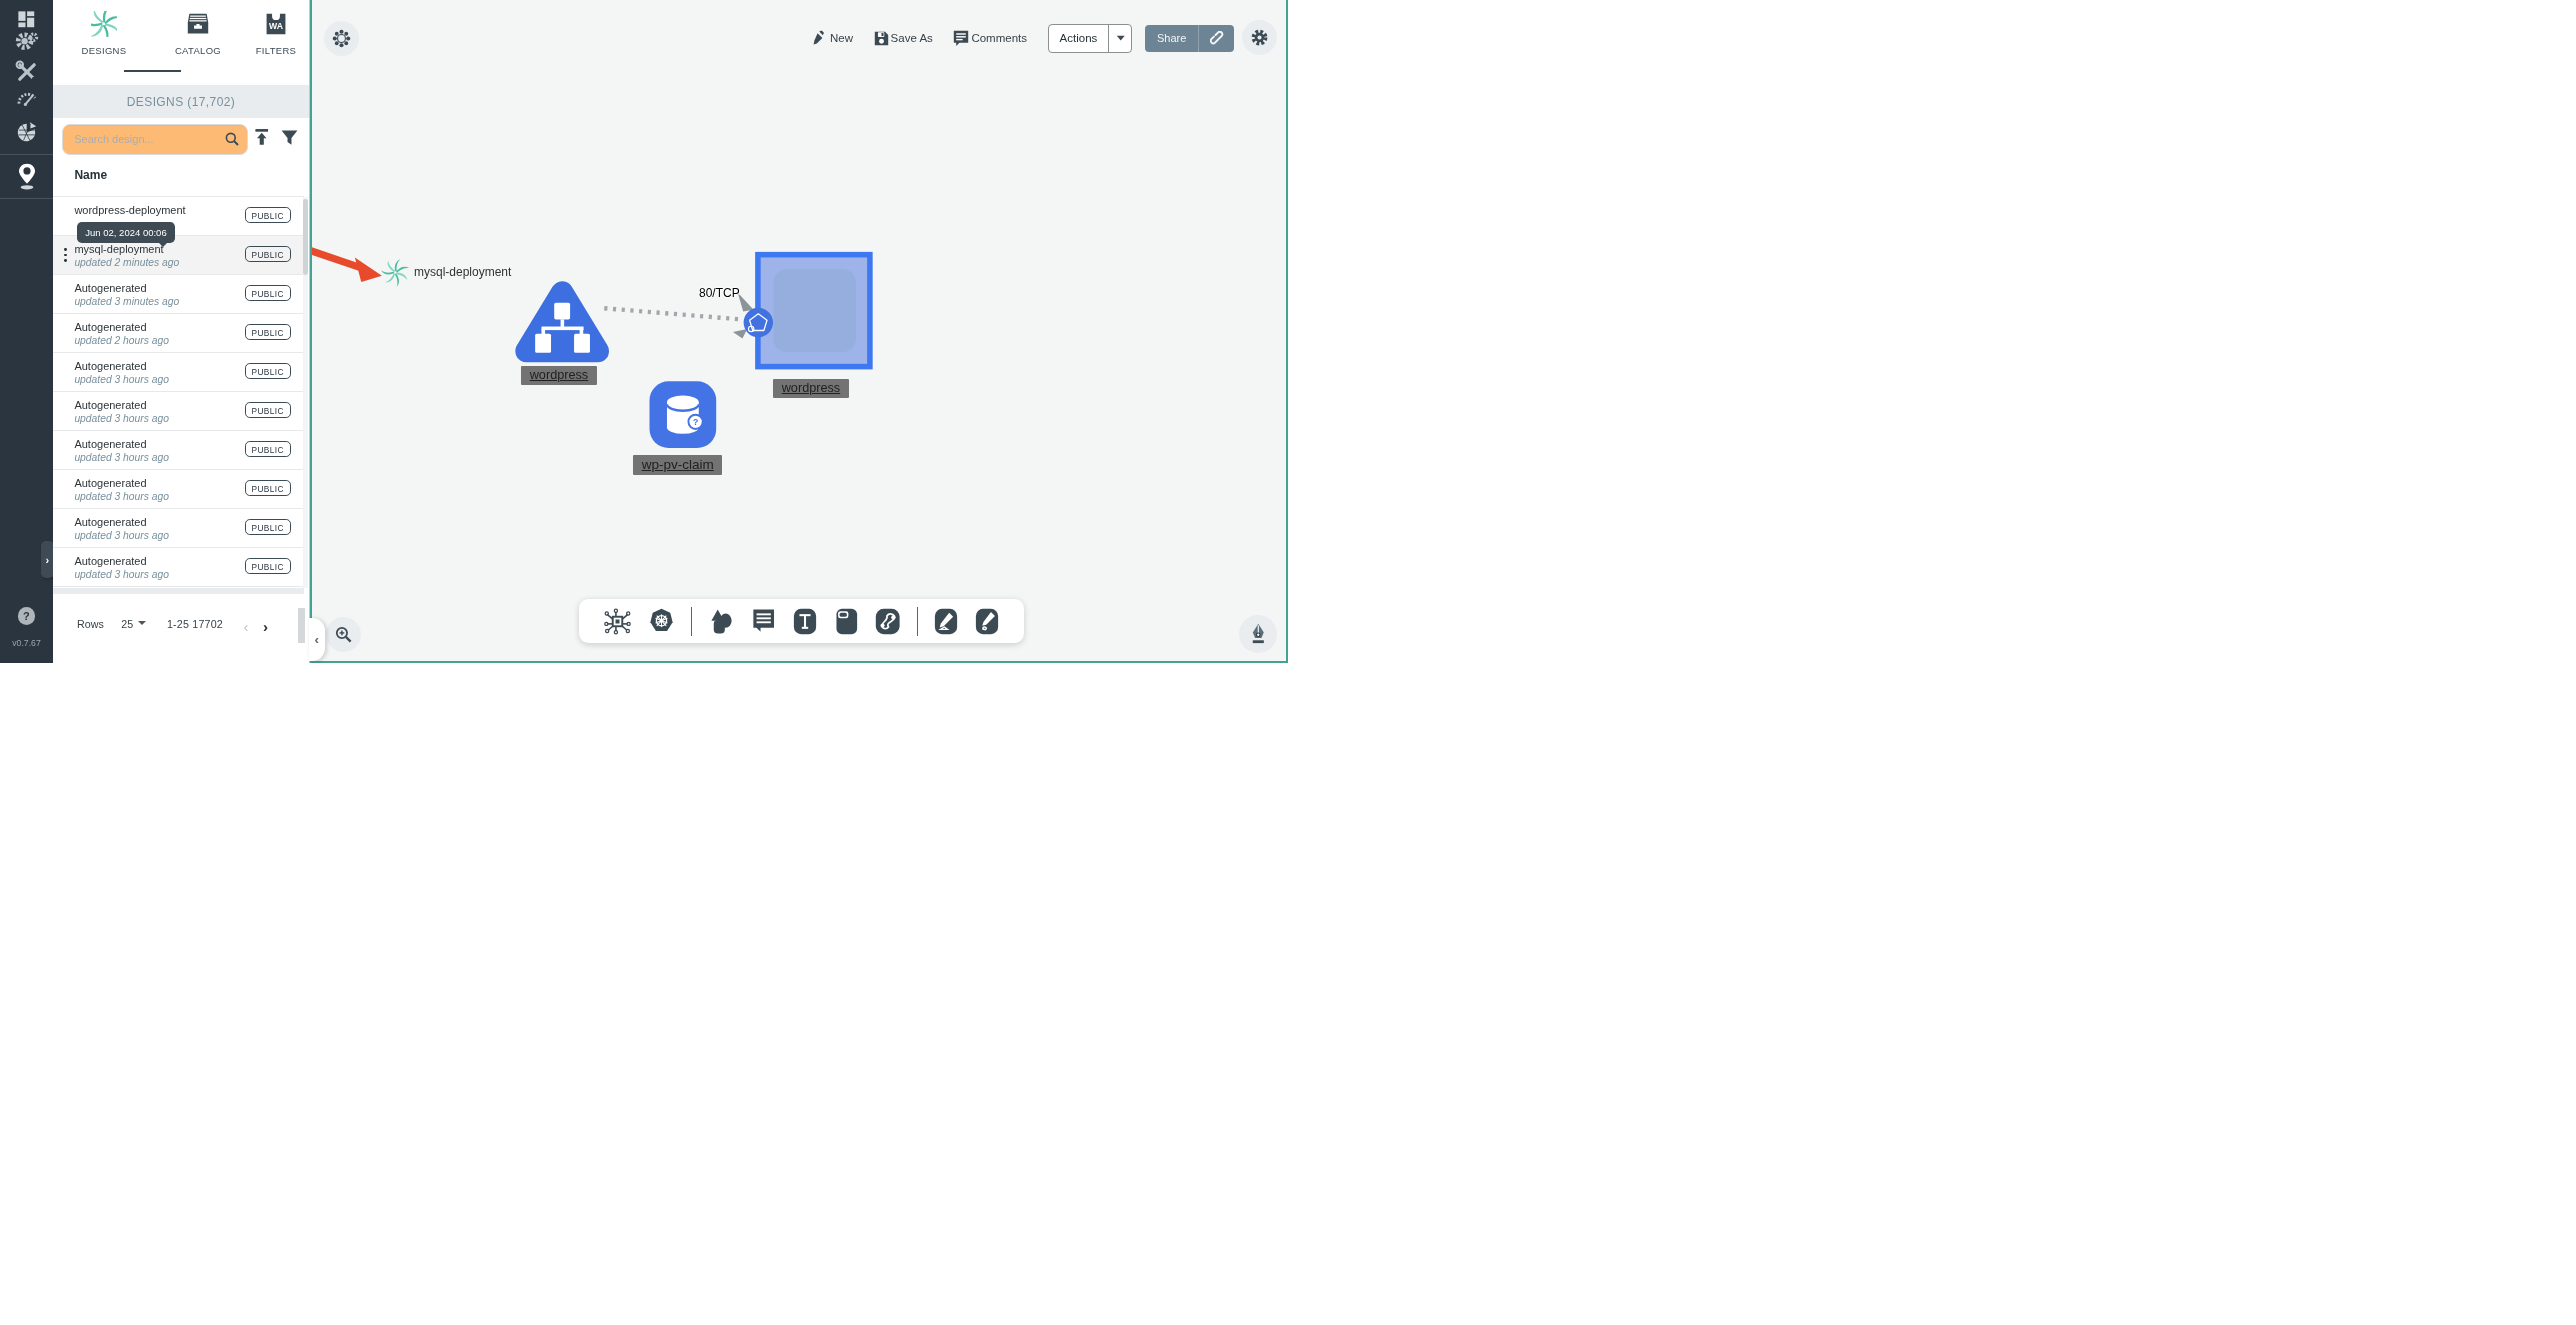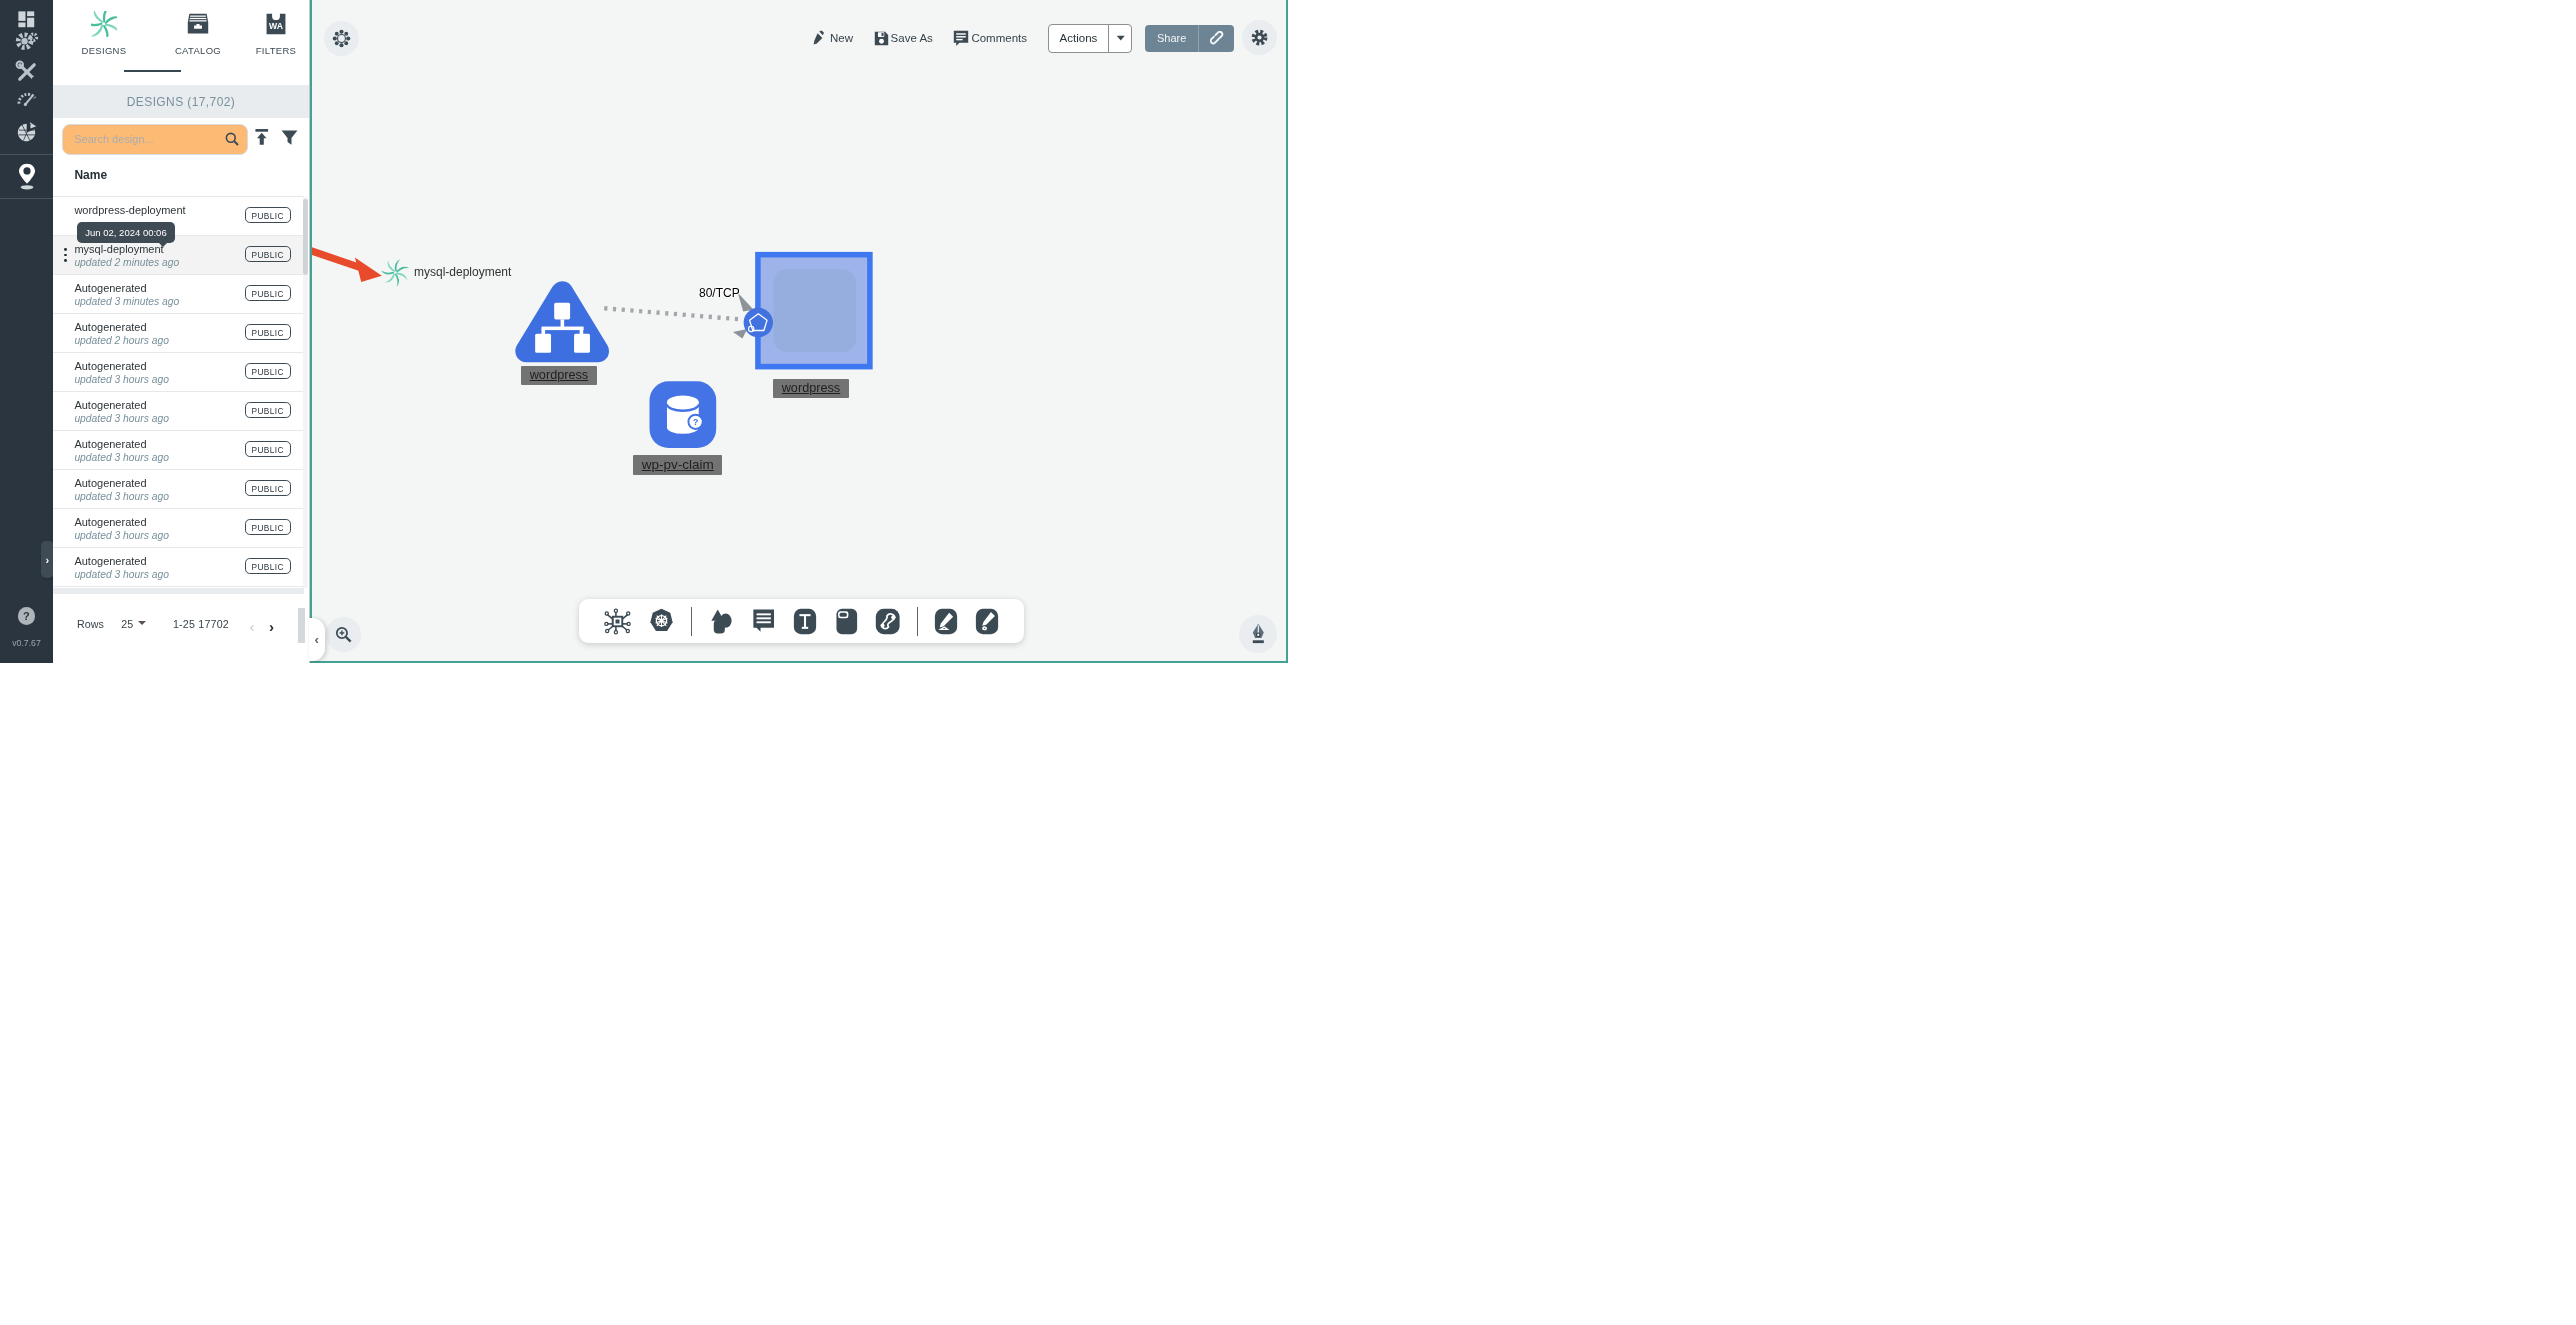--- a/index.html
+++ b/index.html
@@ -286,21 +286,21 @@
   <div id="scroll-thumb"></div>
 
   <div id="tooltip">Jun 02, 2024 00:06</div>
 
   <div id="gap-strip"></div>
   <div id="pagination">
     <div class="pgflex">
       <span>Rows</span>
       <span style="margin-left:17.5px;">25</span>
       <span class="caret"></span>
-      <span style="margin-left:27px;letter-spacing:0.2px;">1-25 17702</span>
+      <span style="margin-left:21px;letter-spacing:0.2px;">1-25 17702</span>
       <span class="pg-prev">‹</span>
       <span class="pg-next">›</span>
     </div>
     <div id="pg-thumb"></div>
   </div>
 </div>
 
 <div id="canvas" class="abs">
 
   <svg class="abs" style="left:0;top:0;" width="976" height="661" viewBox="0 0 1229 832">

